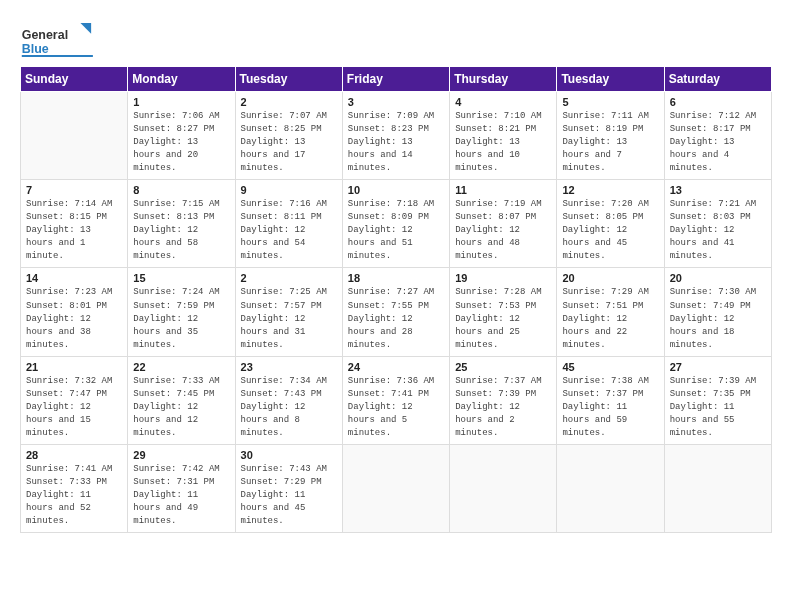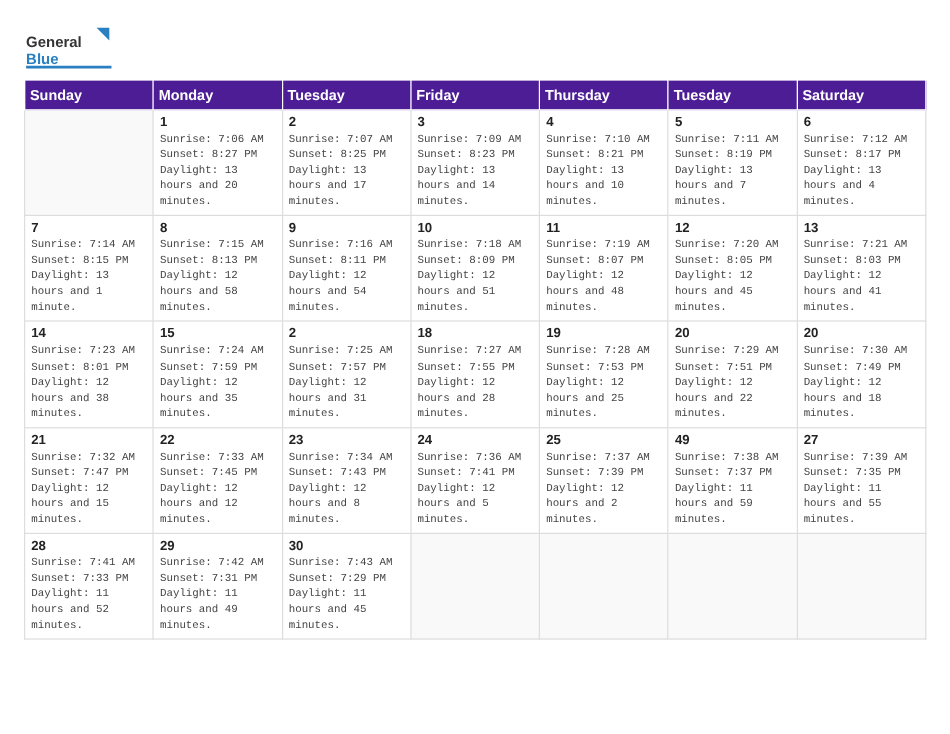--- a/index.html
+++ b/index.html
@@ -226,21 +226,21 @@
           </td>
           <td>
             <span class="day-num">24</span>
             <div class="day-info">Sunrise: 7:36 AM<br>Sunset: 7:41 PM<br>Daylight: 12 hours and 5 minutes.</div>
           </td>
           <td>
             <span class="day-num">25</span>
             <div class="day-info">Sunrise: 7:37 AM<br>Sunset: 7:39 PM<br>Daylight: 12 hours and 2 minutes.</div>
           </td>
           <td>
-            <span class="day-num">49</span>
+            <span class="day-num">45</span>
             <div class="day-info">Sunrise: 7:38 AM<br>Sunset: 7:37 PM<br>Daylight: 11 hours and 59 minutes.</div>
           </td>
           <td>
             <span class="day-num">27</span>
             <div class="day-info">Sunrise: 7:39 AM<br>Sunset: 7:35 PM<br>Daylight: 11 hours and 55 minutes.</div>
           </td>
         </tr>
         <tr>
           <td>
             <span class="day-num">28</span>

